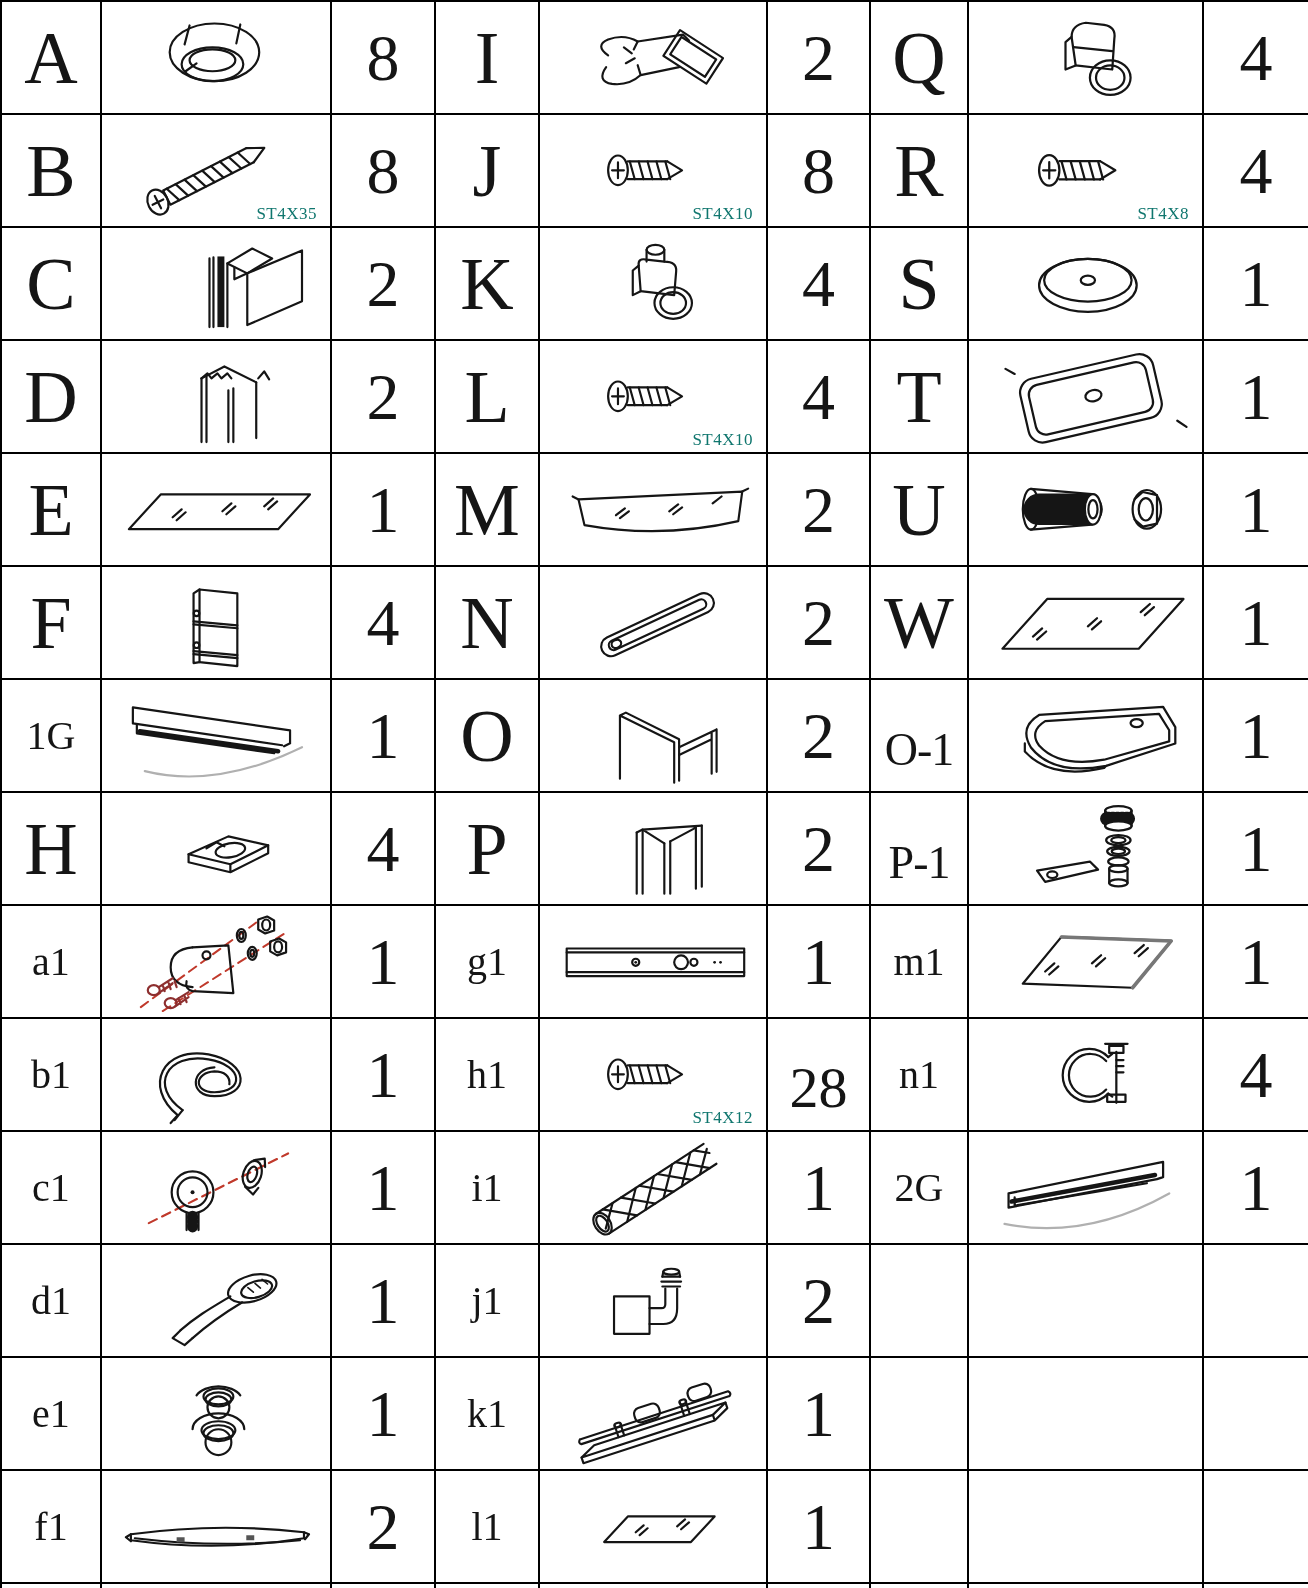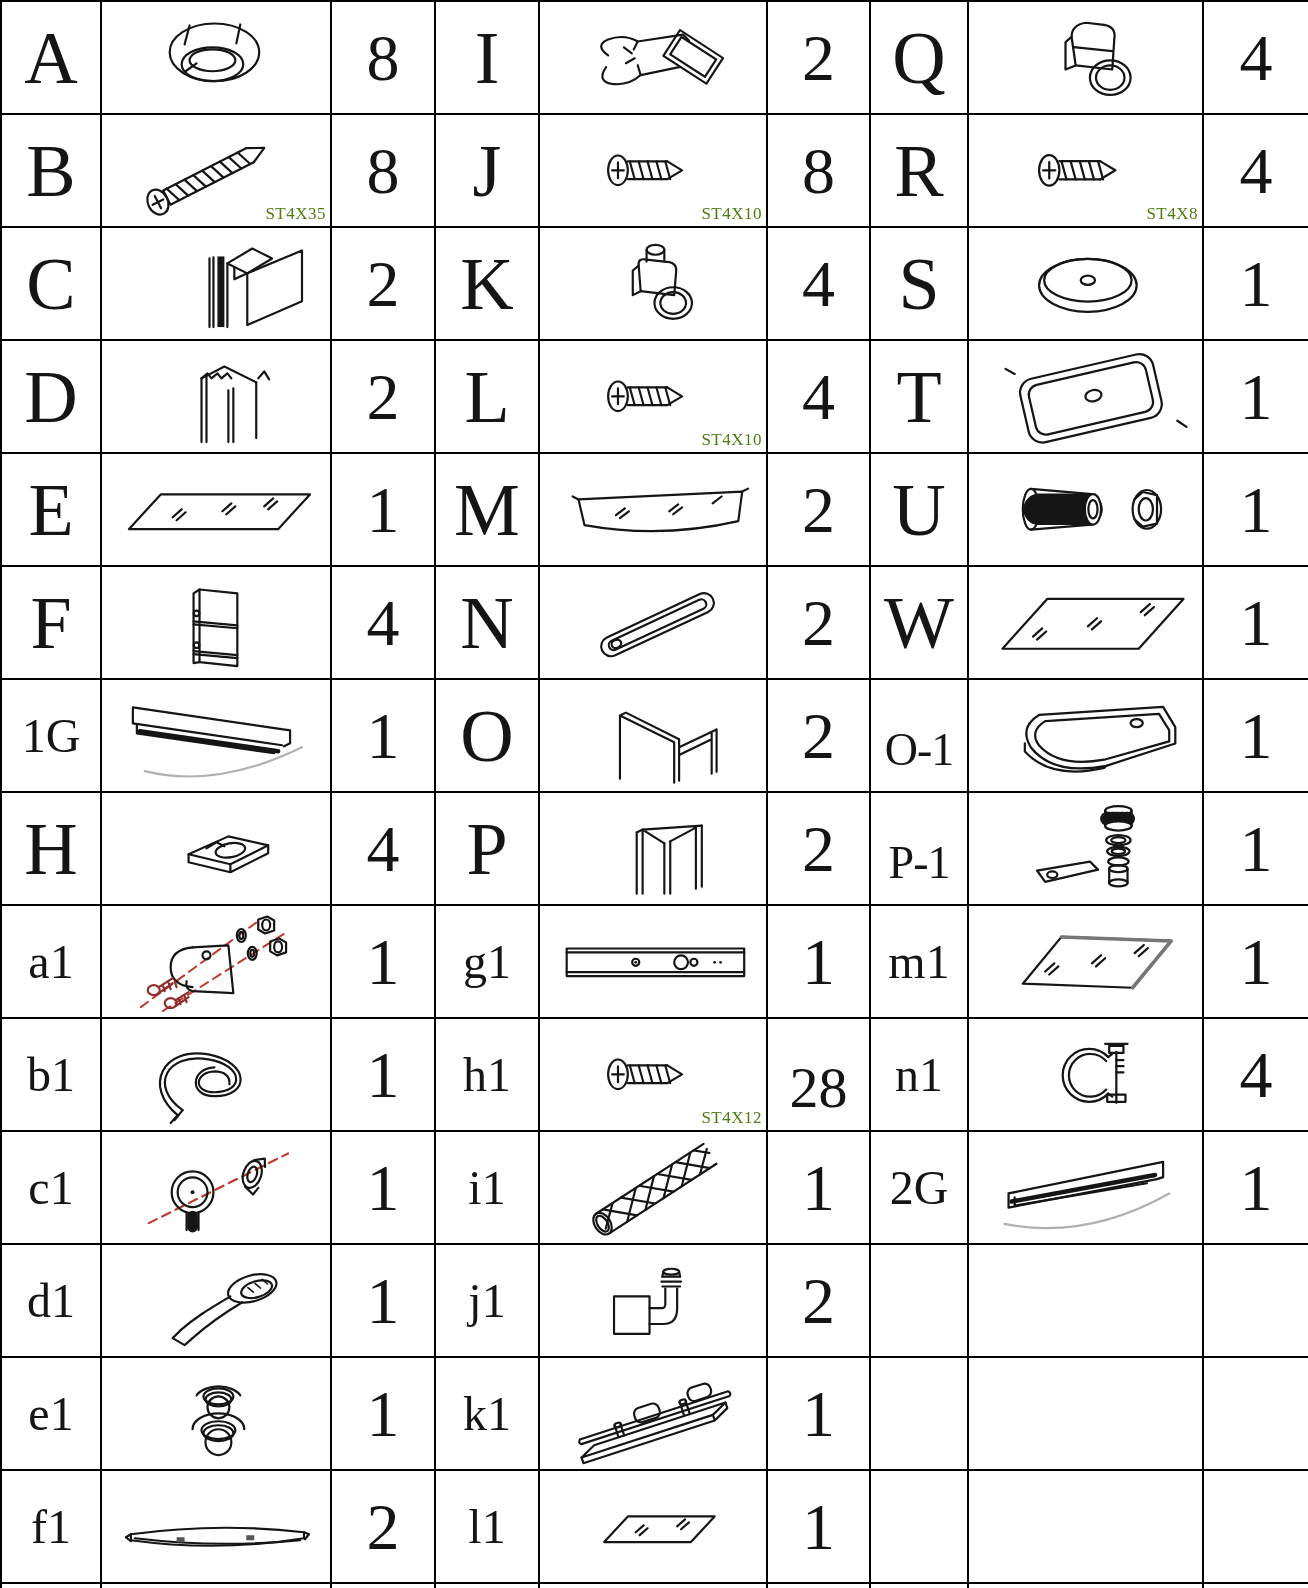--- a/index.html
+++ b/index.html
@@ -6,29 +6,29 @@
   #page{width:1308px;height:1588px;background:#fff;overflow:hidden;
         font-family:"Liberation Serif","DejaVu Serif",serif;color:#151515;}
   table.parts{border-collapse:collapse;table-layout:fixed;width:1308px;}
   table.parts td{border:2.6px solid #000;padding:0;overflow:hidden;background:#fff;}
   table.parts tr{height:113px;}
   table.parts tr.stub-row{height:6px;}
   td.id-cell,td.qty-cell{text-align:center;vertical-align:middle;}
   .part-id,.part-qty{display:inline-block;line-height:1;white-space:nowrap;
                      font-family:"Liberation Serif","DejaVu Serif",serif;}
   .part-id.len1{font-size:74px;}
-  .part-id.len2{font-size:48px;}
+  .part-id.len2{font-size:40px;}
   .part-id.len3{font-size:46px;letter-spacing:-1px;margin-top:28px;}
   .part-qty.len1{font-size:66px;}
   .part-qty.len2{font-size:58px;margin-top:27px;}
   td.img-cell{position:relative;vertical-align:middle;}
   .icon-holder{width:100%;height:109px;display:flex;align-items:center;justify-content:center;}
   .icon-holder svg{width:96%;height:96%;}
-  .spec-note{position:absolute;right:4px;bottom:2px;font-size:17px;letter-spacing:0.5px;
-             font-family:"Liberation Serif","DejaVu Serif",serif;color:#4d7c0f;}
+  .spec-note{position:absolute;right:13px;bottom:2px;font-size:17px;letter-spacing:0.5px;
+             font-family:"Liberation Serif","DejaVu Serif",serif;color:#0f766e;}
 </style>
 </head>
 <body>
 
 <div id="page">
   <table class="parts">
     <colgroup>
       <col style="width:100px">
         <col style="width:230px">
         <col style="width:104px">

